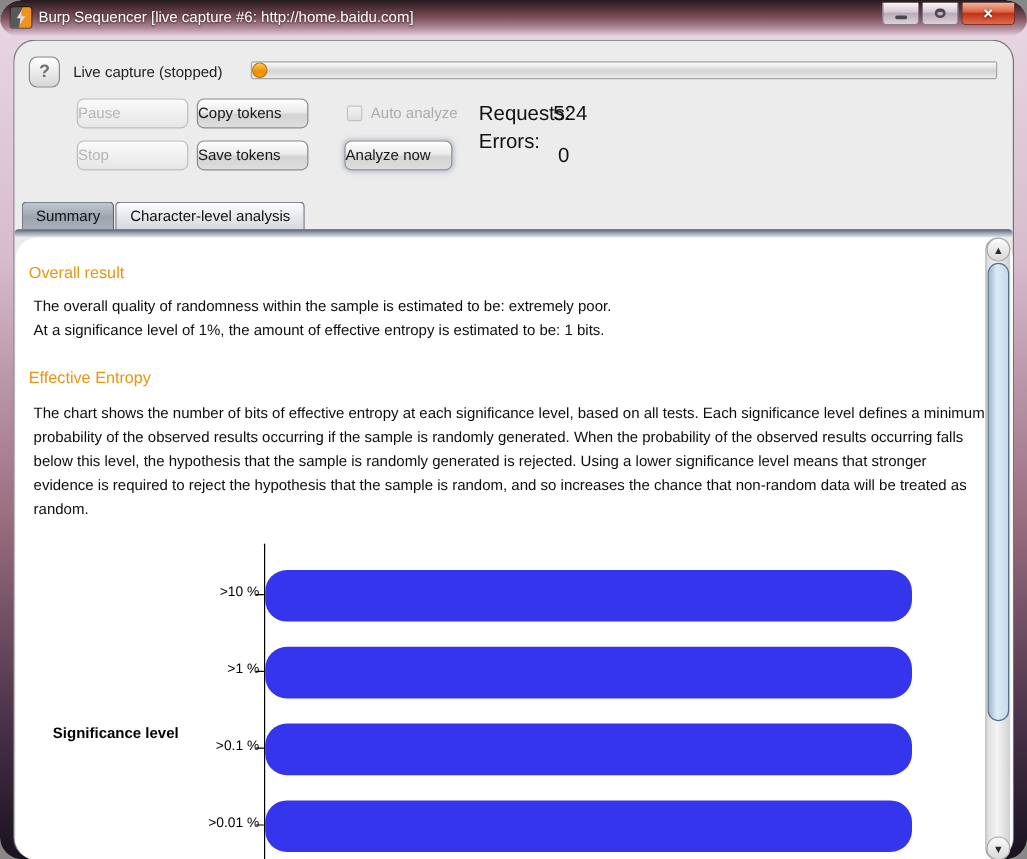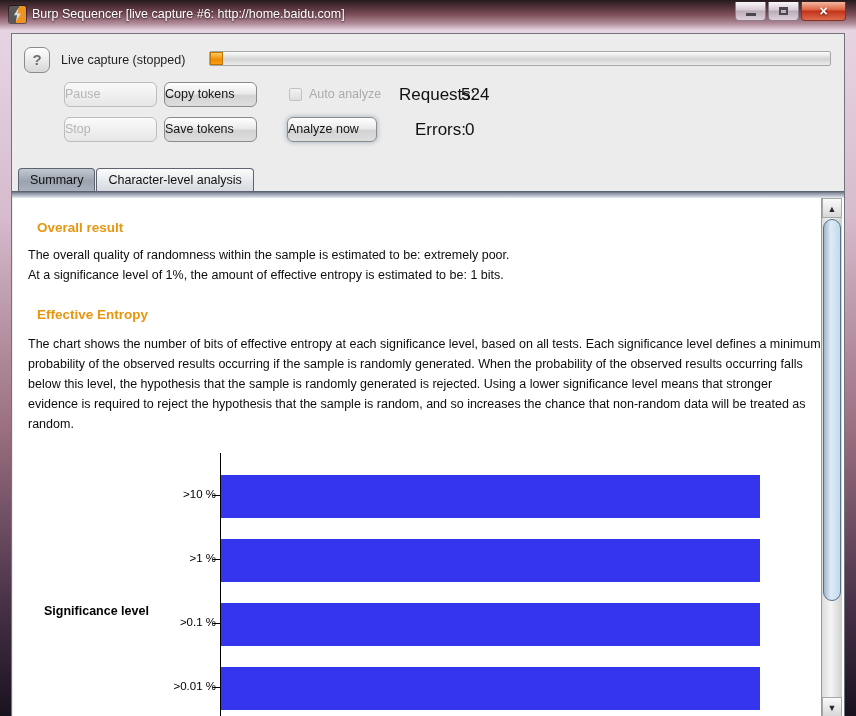--- a/index.html
+++ b/index.html
@@ -1,15 +1,15 @@
 <!DOCTYPE html>
 <html><head>
 <meta charset="utf-8">
 <style>
-  * { margin:0; padding:0; box-sizing:border-box; }
+  * { margin:0; padding:0; box-sizing:border-box;border-radius:18px; }
   body { font-family:"Liberation Sans", sans-serif; background:#888; }
   .stage { position:relative; width:856px; height:716px; overflow:hidden;
            background:linear-gradient(180deg,#e9d8e6 0%,#d6bccd 30%,#9a6f80 60%,#463046 85%,#19121f 100%); }
 
   
   .titlebar { position:absolute; left:0; top:0; width:856px; height:30px;
     background:linear-gradient(180deg,#241a1e 0%,#4f3038 22%,#7b4e58 48%,#b08a98 78%,#e4d0e0 100%); }
   .app-icon { position:absolute; left:9px; top:6px; width:17px; height:17px; border-radius:2px;
     background:linear-gradient(100deg,#585858 49%,#f0921e 49%); box-shadow:0 0 0 1px rgba(0,0,0,.45);
     display:flex; align-items:center; justify-content:center; }
@@ -52,35 +52,35 @@
   .btn-pause { left:52px; top:48px; } .btn-copy { left:152px; top:48px; }
   .btn-stop  { left:52px; top:83px; } .btn-save { left:152px; top:83px; }
   .btn-analyze { left:275px; top:83px; width:90px; }
 
   .checkbox { position:absolute; left:277px; top:54px; width:13px; height:13px;
     border:1px solid #c2c2c2; border-radius:2px; background:linear-gradient(180deg,#f2f2f2,#dfdfdf); }
   .auto-label { position:absolute; left:297px; top:48px; height:25px; line-height:25px;
     font-size:12.5px; color:#ababab; }
   .stat-label { position:absolute; font-size:17px; color:#111; height:25px; line-height:25px; }
   .req-label { left:387px; top:48px; } .req-value { left:449px; top:48px; }
-  .err-label { left:387px; top:83px;margin-left:16px; } .err-value { left:453px; top:83px; }
+  .err-label { left:387px; top:71px; } .err-value { left:453px; top:83px; }
 
   
   .tabstrip { position:absolute; left:6px; top:134px; display:flex; }
   .tab { height:23px; padding:0 11px; margin-right:1px; font-size:12.5px; color:#111;
     border:1px solid #5c6470; border-bottom:none; border-radius:4px 4px 0 0;
     background:linear-gradient(180deg,#fdfdfe 0%,#e3e6ea 60%,#d6dadf 100%);
     line-height:22px; white-space:nowrap; }
   .tab.selected { background:linear-gradient(180deg,#c3c9d2 0%,#9ba3af 55%,#aab1bc 100%); }
   .tabpane-edge { position:absolute; left:0; top:157px; width:832px; height:7px;
     background:linear-gradient(180deg,#4e5564 0%,#8e96a6 35%,#c3c9d4 75%,#e9edf3 100%); }
 
   
   .content { position:absolute; left:1px; top:164px; width:831px; height:519px; background:#fff; overflow:hidden; }
-  .h-orange { position:absolute; left:24px; font-size:13.5px; font-weight:bold; color:#e8950f; }
+  .h-orange { position:absolute; left:11px; font-size:13.5px; font-weight:normal; color:#e8950f; }
   .h1 { top:22px; } .h2 { top:109px; }
   .bodytext { position:absolute; left:15px; font-size:12.5px; color:#0d0d0d; line-height:20px; }
   .t1 { top:47px; } .t2 { top:67px; }
   .para { top:136px; width:795px; }
 
   
   .axis-label { position:absolute; left:31px; top:406px; font-size:12.5px; font-weight:bold; color:#000; }
   .yaxis { position:absolute; left:207px; top:255px; width:1px; height:264px; background:#000; }
   .ylab { position:absolute; width:85px; text-align:right; font-size:11.5px; color:#000; right:628px; }
   .ylab1 { top:290px; } .ylab2 { top:354px; } .ylab3 { top:418px; } .ylab4 { top:482px; }

